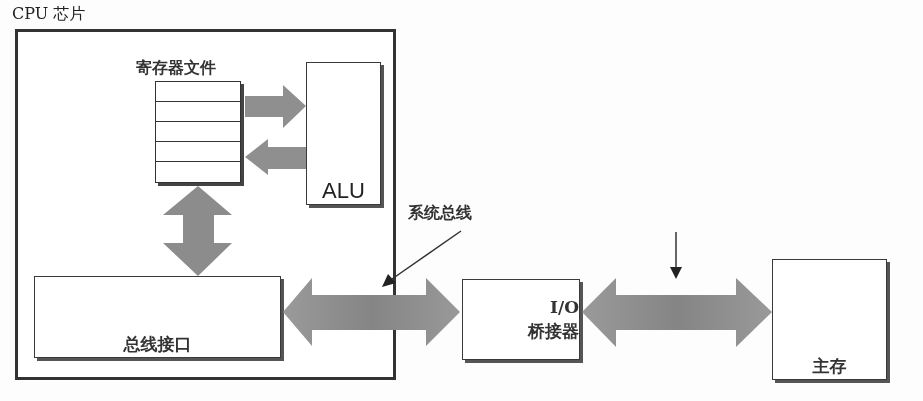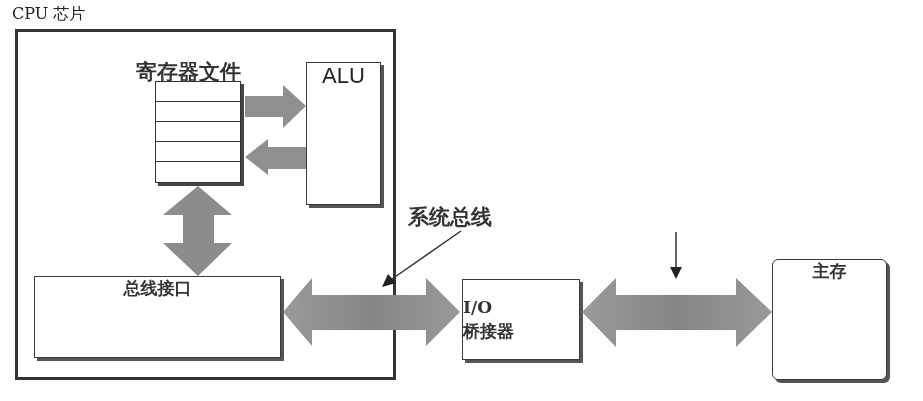--- a/index.html
+++ b/index.html
@@ -1,21 +1,21 @@
 <!DOCTYPE html>
 <html><head>
 <meta charset="utf-8">
 <style>
   html, body { margin: 0; padding: 0; background: #fdfdfd; }
   #stage { position: relative; width: 923px; height: 401px; background: #fdfdfd; overflow: hidden; font-family: "DejaVu Sans", sans-serif; color: #2a2a2a; }
   .abs { position: absolute; }
-  .box { position: absolute; background: #ffffff; border: 1.5px solid #3a3a3a; box-shadow: 3px 3px 0 #555; box-sizing: border-box; display: flex; align-items: flex-start; justify-content: center; text-align: center; }
+  .box { position: absolute; background: #ffffff; border: 1.5px solid #3a3a3a; box-shadow: 3px 3px 0 #555; box-sizing: border-box; display: flex; align-items: flex-end; justify-content: center; text-align: center; }
   .cpu-title { left: 12px; top: 4px; font-family: "DejaVu Serif", serif; font-weight: normal; font-size: 16px; color: #222; }
   .cpu-box { position: absolute; left: 15px; top: 29px; width: 381px; height: 351px; border: 3px solid #333; box-sizing: border-box; background: #fff; }
-  .label { position: absolute; font-weight: bold; font-size: 21px; color: #333; white-space: nowrap; }
+  .label { position: absolute; font-weight: bold; font-size: 16px; color: #333; white-space: nowrap; }
   .reg-file { position: absolute; left: 155px; top: 81px; width: 86px; height: 102px; background: #fff; border: 1.5px solid #333; box-shadow: 3px 3px 0 #444; box-sizing: border-box; }
   .reg-row { height: 20%; border-bottom: 1.5px solid #333; box-sizing: border-box; }
   .reg-row:last-child { border-bottom: none; }
   .alu-text { font-family: "Liberation Sans", sans-serif; font-size: 22px; color: #222; }
   .box-text { font-weight: bold; font-size: 17px; color: #333; line-height: 1.4; }
   svg.overlay { position: absolute; left: 0; top: 0; }
 </style>
 </head>
 <body>
 
@@ -39,21 +39,21 @@
 
   <div class="box" style="left:34px; top:276px; width:247px; height:82px;font-family:Liberation Serif, serif;">
     <span class="box-text">总线接口</span>
   </div>
 
   <div class="box" style="left:462px; top:279px; width:118px; height:81px; flex-direction:column;">
     <span class="box-text" style="font-family:'DejaVu Serif', serif;">I/O</span>
     <span class="box-text">桥接器</span>
   </div>
 
-  <div class="box" style="left:772px; top:259px; width:115px; height:121px;border-radius:6px;">
+  <div class="box" style="left:772px; top:259px; width:115px; height:121px;">
     <span class="box-text">主存</span>
   </div>
 
   <div class="label" style="left:408px; top:203px;">系统总线</div>
 
   <svg class="overlay" width="923" height="401" viewBox="0 0 923 401">
     <defs>
       <linearGradient id="hg" x1="0" y1="0" x2="1" y2="0">
         <stop offset="0" stop-color="#9a9a9a"></stop>
         <stop offset="0.5" stop-color="#858585"></stop>

